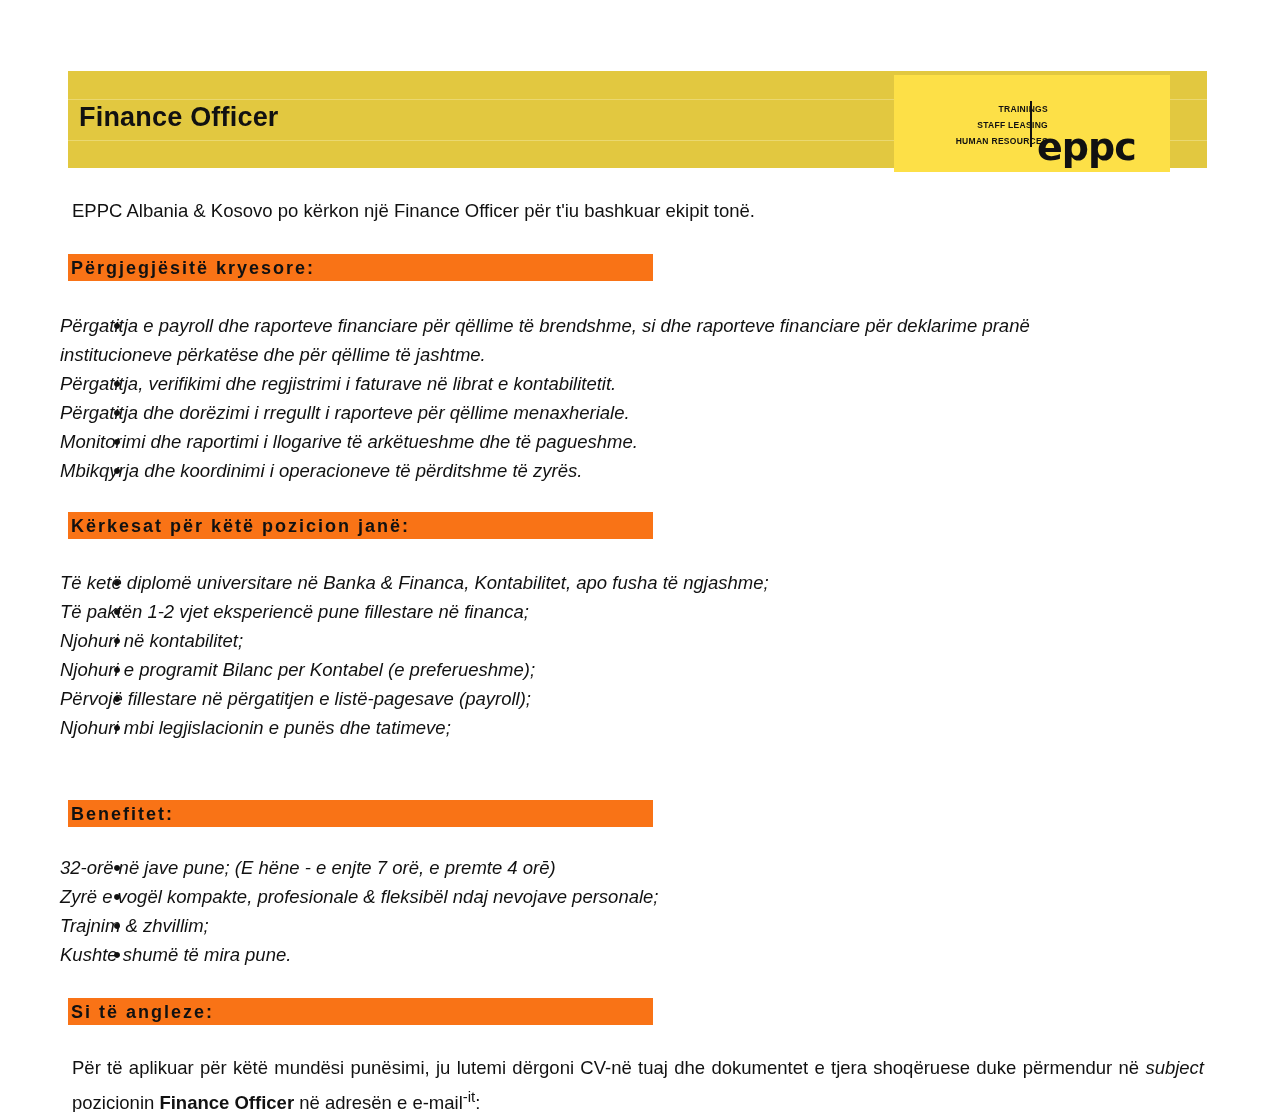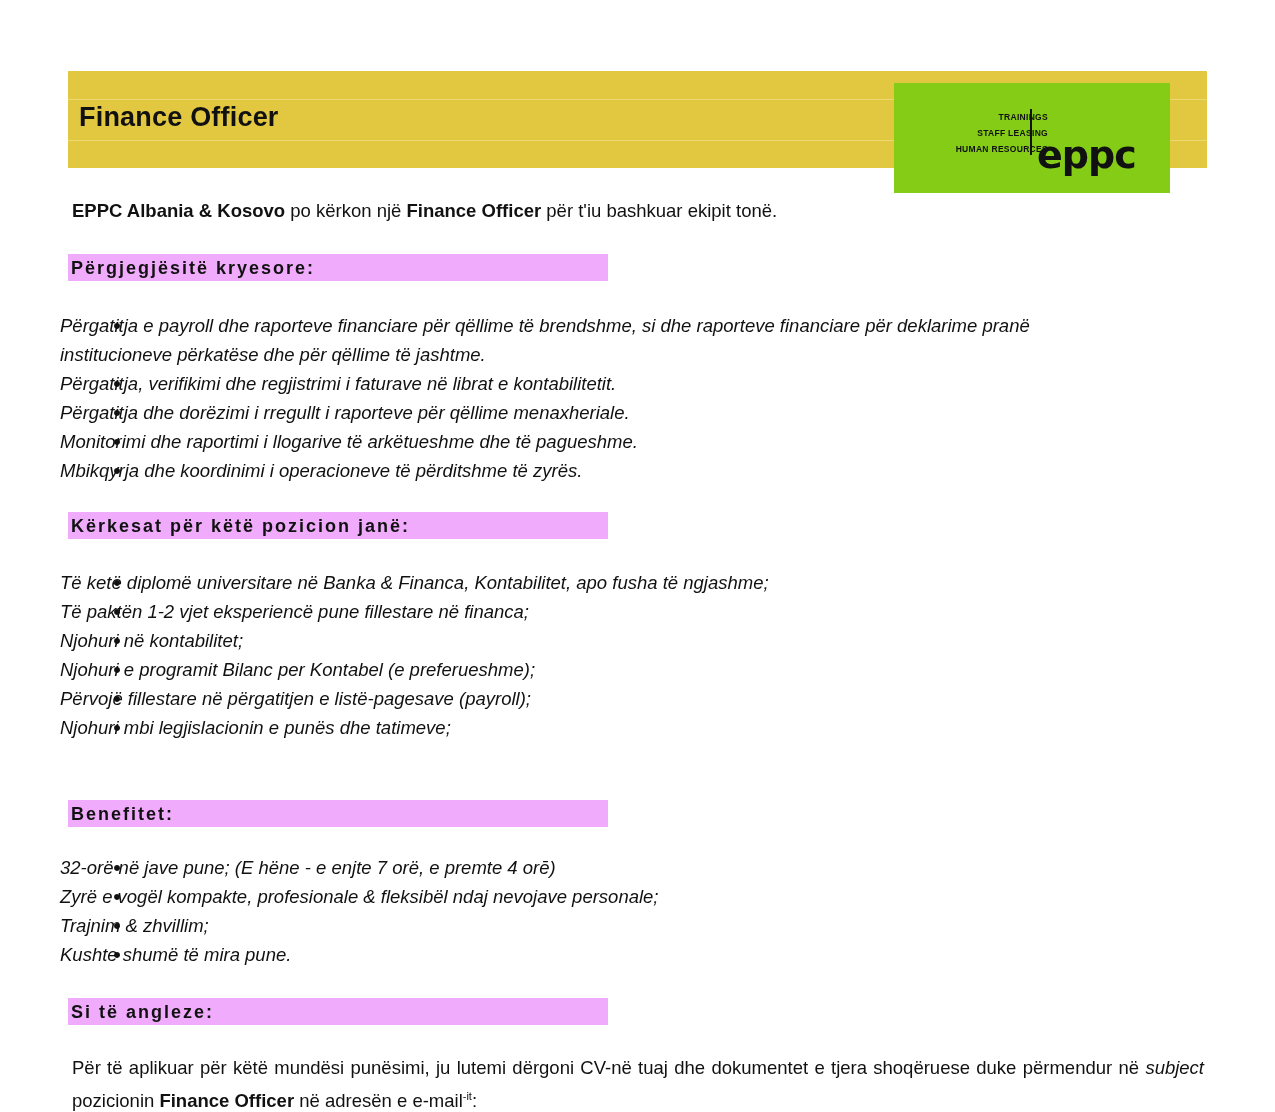--- a/index.html
+++ b/index.html
@@ -3,39 +3,39 @@
 <meta charset="utf-8">
 <style>
   html, body { margin: 0; padding: 0; background: #ffffff; }
   body { width: 1275px; height: 1112px; overflow: hidden; position: relative;
          font-family: "Liberation Sans", sans-serif; color: #111; }
   .banner { position: absolute; left: 68px; top: 71px; width: 1139px; height: 97px;
             background: #e2c840; }
   .banner-line { position: absolute; left: 0; right: 0; height: 1px; background: #ead870; }
   .banner-title { position: absolute; left: 11px; top: 31px; font-size: 27px; font-weight: bold;
                   color: #111; letter-spacing: 0.2px; }
-  .logo { position: absolute; left: 826px; top: 12px; width: 276px; height: 110px; background: #84cc16; }
+  .logo { position: absolute; left: 826px; top: 4px; width: 276px; height: 97px; background: #fde047; }
   .logo-tags { position: absolute; right: 122px; top: 26px; text-align: right;
                font-size: 8.5px; font-weight: bold; line-height: 16px; letter-spacing: 0.3px; color: #111; }
   .logo-divider { position: absolute; left: 136px; top: 26px; width: 1.5px; height: 46px; background: #111; }
   .logo-word { position: absolute; left: 143px; top: 16px; font-size: 38px; font-weight: 900;
                font-family: "DejaVu Sans", sans-serif; letter-spacing: -1px; color: #111; margin-top: 34px; }
   .intro { position: absolute; left: 72px; top: 200px; font-size: 18.5px; }
-  .intro b { font-weight: bold; }
-  .section-head { position: absolute; left: 68px; width: 540px; height: 27px; background: #f0abfc;
+  .intro b { font-weight: normal; }
+  .section-head { position: absolute; left: 68px; width: 585px; height: 27px; background: #f97316;
                   font-size: 18px; font-weight: bold; letter-spacing: 2px; line-height: 28px;
                   padding-left: 3px; box-sizing: border-box; }
   ul.bullets { position: absolute; left: 0; margin: 0; padding: 0; list-style: none; }
   ul.bullets li { position: relative; padding-left: 60px; font-size: 18.5px; line-height: 29px;
                   width: 1060px; font-style: italic; }
   ul.bullets li::before { content: "\2022"; position: absolute; left: 113px; top: 0; font-size: 22px; }
   .apply { position: absolute; left: 72px; top: 1053px; width: 1132px; font-size: 18.5px;
            line-height: 29px; text-align: justify; }
   .apply i { }
-  .apply sup { font-size: 11px; }
+  .apply sup { font-size: 15px; }
 </style>
 </head>
 <body>
 
 <div class="banner">
   <div class="banner-line" style="top:28px"></div>
   <div class="banner-line" style="top:69px"></div>
   <div class="banner-title">Finance Officer</div>
   <div class="logo">
     <div class="logo-tags">

